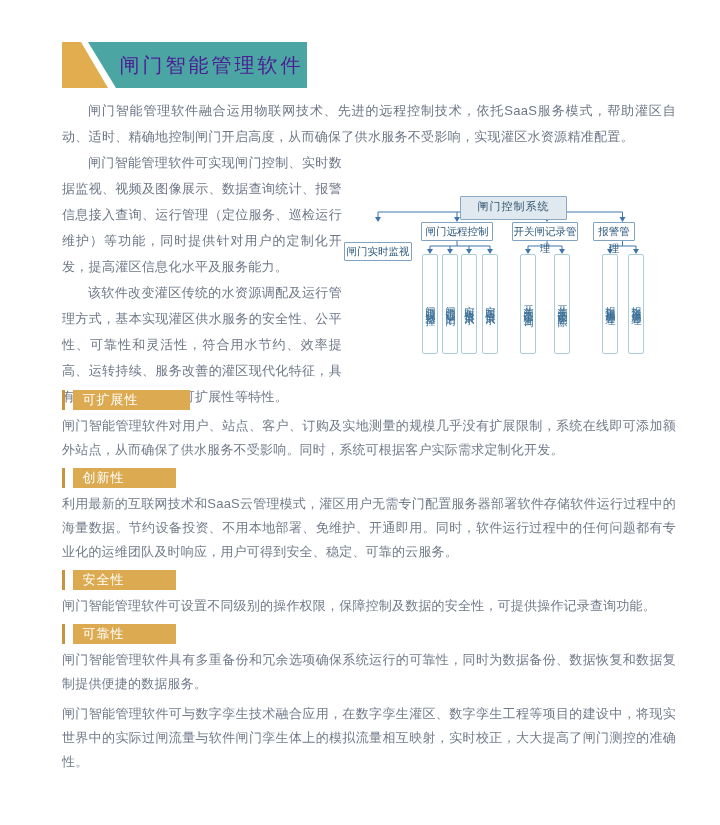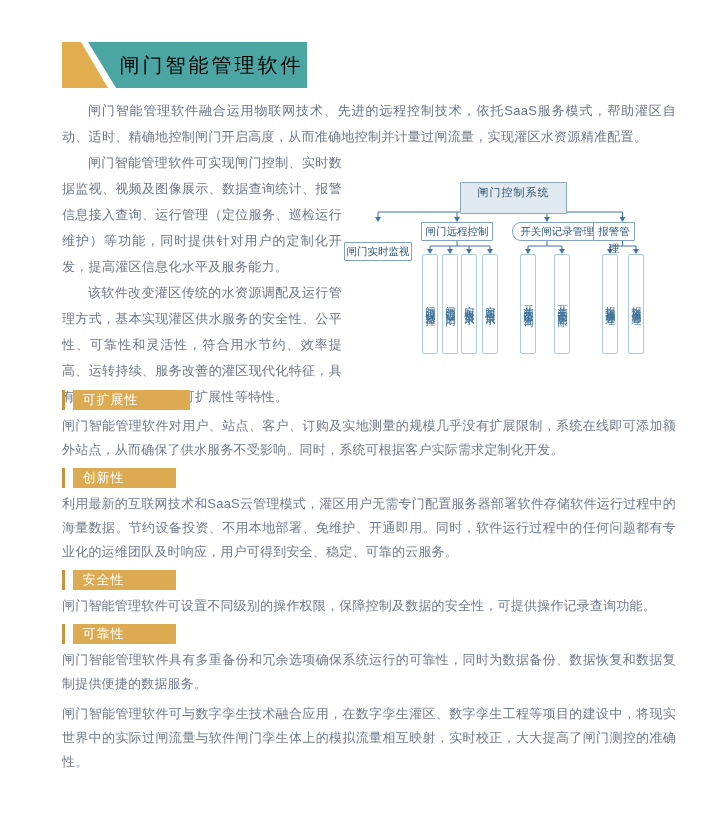--- a/index.html
+++ b/index.html
@@ -8,37 +8,37 @@
     position:relative; width:720px; height:825px; background:#ffffff;
     font-family:"Liberation Sans","DejaVu Sans",sans-serif; overflow:hidden;
   }
   
   .hdr { position:absolute; left:62px; top:42px; width:245px; height:46px; background:#4ba5a3; }
   .wedge-white { position:absolute; left:0; top:0; width:54px; height:46px; background:#ffffff;
     -webkit-clip-path:polygon(0 0,26px 0,54px 46px,0 46px); clip-path:polygon(0 0,26px 0,54px 46px,0 46px); }
   .wedge-gold { position:absolute; left:0; top:0; width:46px; height:46px; background:#e2ad4f;
     -webkit-clip-path:polygon(0 0,19px 0,46px 46px,0 46px); clip-path:polygon(0 0,19px 0,46px 46px,0 46px); }
   .hdr-title { position:absolute; left:54px; right:0; top:0; height:31px; line-height:46px;
-    text-align:center; color:#000000; font-size:20px; letter-spacing:3px; }
+    text-align:center; color:#4c1d95; font-size:20px; letter-spacing:3px; }
   
   .content { position:absolute; left:62px; top:98px; width:614px; color:#6e7787;
     font-size:13px; line-height:26px; text-align:justify; letter-spacing:0.3px; }
   .content p { text-indent:2em; }
   .diagram-space { float:right; width:334px; height:208px; margin-top:28px; }
   
   .diagram { position:absolute; left:330px; top:172px; width:380px; height:212px; }
   .diagram svg { position:absolute; left:0; top:0; }
   .d-box { position:absolute; background:#ffffff; border:1px solid #7fa3c0; color:#2f5a7d;
     text-align:center; border-radius:1px; }
-  .d-root { left:130px; top:10px; width:107px; height:32px; line-height:19px; font-size:11px;
+  .d-root { left:130px; top:24px; width:107px; height:24px; line-height:19px; font-size:11px;
     background:#dfe9ef; border-color:#8aa8bf; color:#31556e; letter-spacing:1px; }
   .d-l2 { top:50px; height:19px; line-height:17px; font-size:10.5px; }
   .b0 { left:14px;  width:68px;margin-top:20px; }
   .b1 { left:91px;  width:72px; }
-  .b2 { left:182px; width:90px;border-radius:9px; }
+  .b2 { left:182px; width:66px; }
   .b3 { left:263px; width:42px; }
   .d-v { top:82px; width:16px; height:100px; border-color:#abccd9; color:#3a6e96;
     font-size:10px; letter-spacing:2px; writing-mode:vertical-lr; text-align:center;
     line-height:14px; overflow:hidden; border-radius:2px; }
   .v0 { left:92px; }  .v1 { left:112px; } .v2 { left:131px; } .v3 { left:152px; }
   .v4 { left:190px; } .v5 { left:224px; }
   .v6 { left:272px; } .v7 { left:298px; }
   
   .sections { position:absolute; left:62px; top:390px; width:614px; }
   .sec { margin-bottom:6px; }
@@ -56,21 +56,21 @@
 
 <div class="page">
 
   <div class="hdr">
     <div class="wedge-white"></div>
     <div class="wedge-gold"></div>
     <div class="hdr-title">闸门智能管理软件</div>
   </div>
 
   <div class="content">
-    <p>闸门智能管理软件融合运用物联网技术、先进的远程控制技术，依托SaaS服务模式，帮助灌区自动、适时、精确地控制闸门开启高度，从而准确地控制并计量过闸流量，实现灌区水资源精准配置。</p>
+    <p>闸门智能管理软件融合运用物联网技术、先进的远程控制技术，依托SaaS服务模式，帮助灌区自动、适时、精确地控制闸门开启高度，从而确保了供水服务不受影响，实现灌区水资源精准配置。</p>
     <div class="diagram-space"></div>
     <p>闸门智能管理软件可实现闸门控制、实时数据监视、视频及图像展示、数据查询统计、报警信息接入查询、运行管理（定位服务、巡检运行维护）等功能，同时提供针对用户的定制化开发，提高灌区信息化水平及服务能力。</p>
     <p>该软件改变灌区传统的水资源调配及运行管理方式，基本实现灌区供水服务的安全性、公平性、可靠性和灵活性，符合用水节约、效率提高、运转持续、服务改善的灌区现代化特征，具有创新性、安全性、可扩展性等特性。</p>
   </div>
 
   <div class="diagram">
     <svg width="380" height="212" viewBox="0 0 380 212">
       <path d="M183.5,31 V40 M48,40 H292.5 M48,40 V45 M127,40 V45 M217,40 V45 M292.5,40 V45
                M127,69 V74 M100,74 H160 M100,74 V77 M120,74 V77 M139,74 V77 M160,74 V77
                M217,69 V74 M198,74 H232 M198,74 V77 M232,74 V77

